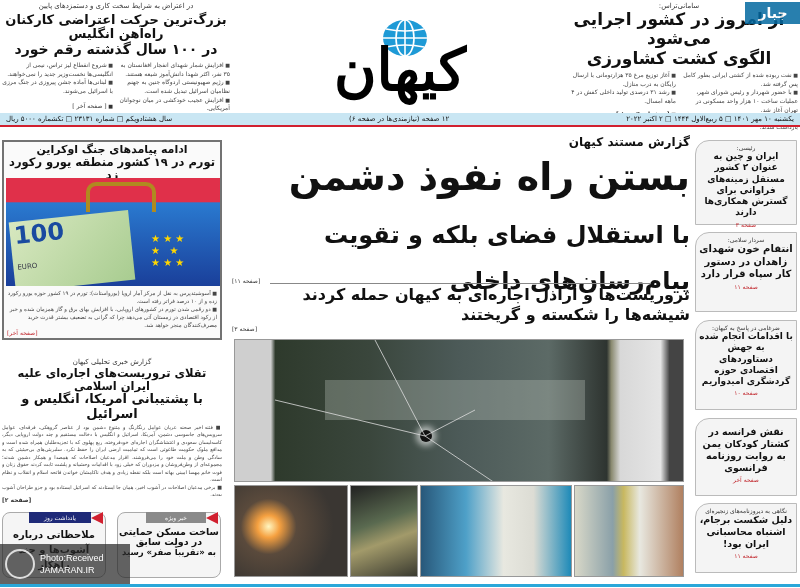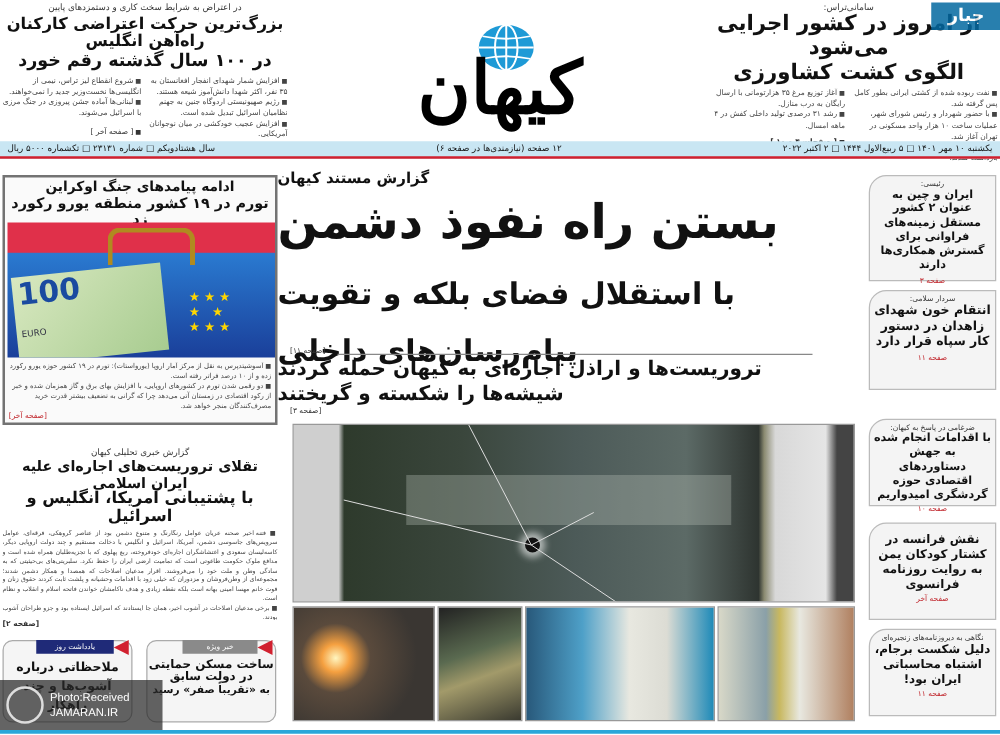--- a/index.html
+++ b/index.html
@@ -6,21 +6,21 @@
 body{width:800px;height:588px;overflow:hidden;background:#fff;font-family:"DejaVu Sans",sans-serif;direction:rtl;position:relative;color:#111}
 .abs{position:absolute}
 .topcol{position:absolute;top:0;height:108px;direction:rtl;text-align:right}
 .kicker{font-size:7px;color:#333;text-align:center}
 .bighead{font-weight:bold;text-align:center;color:#111;line-height:1.1}
 .bul{font-size:6px;color:#444;line-height:1.45;overflow:hidden}
 .bul div::before{content:"■ ";font-size:5px}
 .pageref{font-size:6px;color:#333}
 .datebar{position:absolute;left:0;top:113px;width:800px;height:14px;background:#c9e6f3;border-bottom:2px solid #d1202f;font-size:7px;display:flex;align-items:center;justify-content:space-between;padding:0 6px}
 .logo{position:absolute;left:285px;top:8px;width:230px;height:100px}
-.hlcenter{position:absolute;left:222px;width:458px;text-align:left}
+.hlcenter{position:absolute;left:232px;width:458px;text-align:right}
 .rbox{position:absolute;left:695px;width:102px;border:1px solid #bbb;border-radius:14px 0 0 0;background:#f4f4f4;text-align:center;padding:3px 3px 2px}
 .rbox .k{font-size:6px;color:#333}
 .rbox .h{font-size:10px;font-weight:bold;line-height:1.25;color:#111}
 .rbox .p{font-size:6px;color:#c1272d;margin-top:2px}
 .photo{position:absolute;border:1px solid #999;overflow:hidden}
 .bottombox{position:absolute;border:1px solid #aaa;border-radius:8px;background:#f5f5f5;text-align:center}
 .tag{position:absolute;top:-1px;height:11px;font-size:6px;color:#fff;text-align:center;line-height:11px}
 </style>
 </head>
 <body>
@@ -84,21 +84,21 @@
 <div class="rbox" style="top:140px;height:85px">
   <div class="k">رئیسی:</div>
   <div class="h" style="font-size:9px">ایران و چین به عنوان ۲ کشور مستقل زمینه‌های فراوانی برای گسترش همکاری‌ها دارند</div>
   <div class="p">صفحه ۳</div>
 </div>
 <div class="rbox" style="top:232px;height:80px">
   <div class="k">سردار سلامی:</div>
   <div class="h">انتقام خون شهدای زاهدان در دستور کار سپاه قرار دارد</div>
   <div class="p">صفحه ۱۱</div>
 </div>
-<div class="rbox" style="top:335px;height:70px">
+<div class="rbox" style="top:320px;height:90px">
   <div class="k">ضرغامی در پاسخ به کیهان:</div>
   <div class="h" style="font-size:9px">با اقدامات انجام شده به جهش دستاوردهای اقتصادی حوزه گردشگری امیدواریم</div>
   <div class="p">صفحه ۱۰</div>
 </div>
 <div class="rbox" style="top:418px;height:78px">
   <div class="h" style="font-size:9.5px;margin-top:4px">نقش فرانسه در کشتار کودکان یمن به روایت روزنامه فرانسوی</div>
   <div class="p">صفحه آخر</div>
 </div>
 <div class="rbox" style="top:503px;height:70px">
   <div class="k">نگاهی به دیروزنامه‌های زنجیره‌ای</div>

